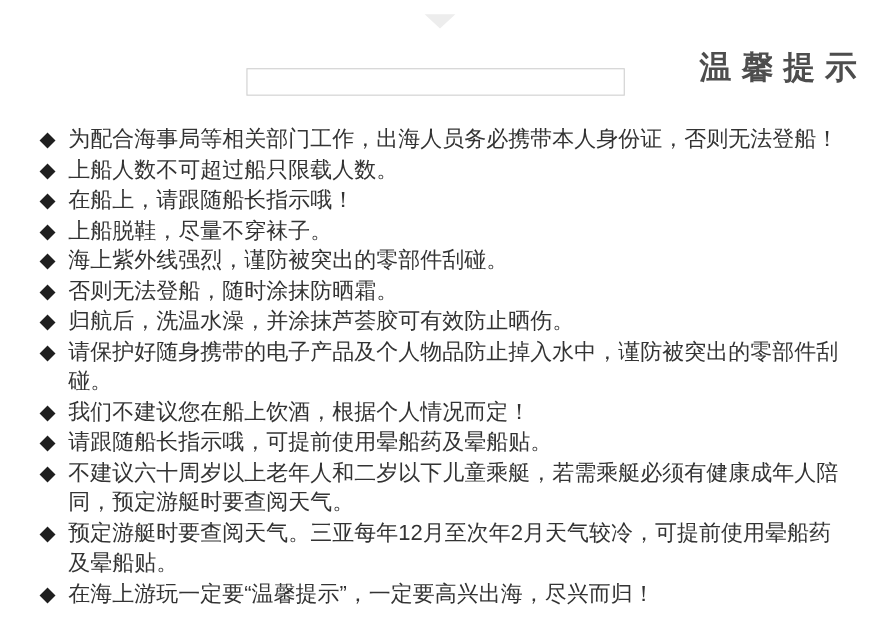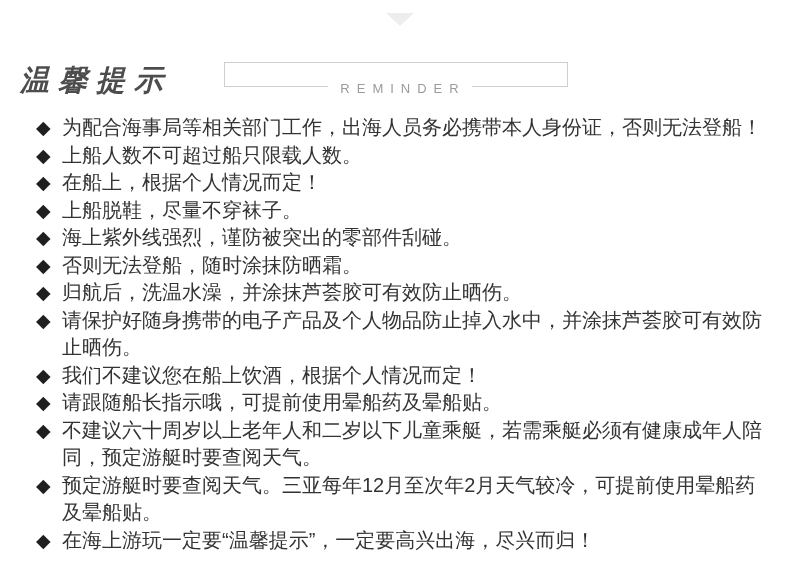--- a/index.html
+++ b/index.html
@@ -27,25 +27,24 @@
   
   .header-box {
     position: absolute;
     top: 62px; left: 224px;
     width: 344px; height: 25px;
     border: 1px solid #cfcfcf;
     box-sizing: border-box;
   }
   .title-row {
     position: absolute;
-    top: 63px; left: 0;
+    top: 45px; left: 0;
     width: 100%;
-    text-align: left;
+    text-align: right;
     line-height: 34px;
-    font-style: italic;
   }
   .title-text {
     display: inline-block;
     background: #ffffff;
     padding: 0 12px 0 20px;
     font-size: 29px;
     font-weight: bold;
     color: #4d4d4d;
     letter-spacing: 9px;
   }
@@ -93,56 +92,53 @@
 <div class="page">
 
   <div class="chevron"></div>
 
   <div class="header-box"></div>
 
   <div class="title-row">
     <span class="title-text">温馨提示</span>
   </div>
 
-  <div class="subtitle-row">
-    <span class="subtitle-text">REMINDER</span>
-  </div>
 
   <ul class="notice-list">
     <li>
       <span class="diamond">◆</span>
       <span class="notice-text">为配合海事局等相关部门工作，出海人员务必携带本人身份证，否则无法登船！</span>
     </li>
     <li>
       <span class="diamond">◆</span>
       <span class="notice-text">上船人数不可超过船只限载人数。</span>
     </li>
     <li>
       <span class="diamond">◆</span>
-      <span class="notice-text">在船上，根据个人情况而定！</span>
+      <span class="notice-text">在船上，请跟随船长指示哦！</span>
     </li>
     <li>
       <span class="diamond">◆</span>
       <span class="notice-text">上船脱鞋，尽量不穿袜子。</span>
     </li>
     <li>
       <span class="diamond">◆</span>
       <span class="notice-text">海上紫外线强烈，谨防被突出的零部件刮碰。</span>
     </li>
     <li>
       <span class="diamond">◆</span>
       <span class="notice-text">否则无法登船，随时涂抹防晒霜。</span>
     </li>
     <li>
       <span class="diamond">◆</span>
       <span class="notice-text">归航后，洗温水澡，并涂抹芦荟胶可有效防止晒伤。</span>
     </li>
     <li>
       <span class="diamond">◆</span>
-      <span class="notice-text">请保护好随身携带的电子产品及个人物品防止掉入水中，并涂抹芦荟胶可有效防止晒伤。</span>
+      <span class="notice-text">请保护好随身携带的电子产品及个人物品防止掉入水中，谨防被突出的零部件刮碰。</span>
     </li>
     <li>
       <span class="diamond">◆</span>
       <span class="notice-text">我们不建议您在船上饮酒，根据个人情况而定！</span>
     </li>
     <li>
       <span class="diamond">◆</span>
       <span class="notice-text">请跟随船长指示哦，可提前使用晕船药及晕船贴。</span>
     </li>
     <li>

